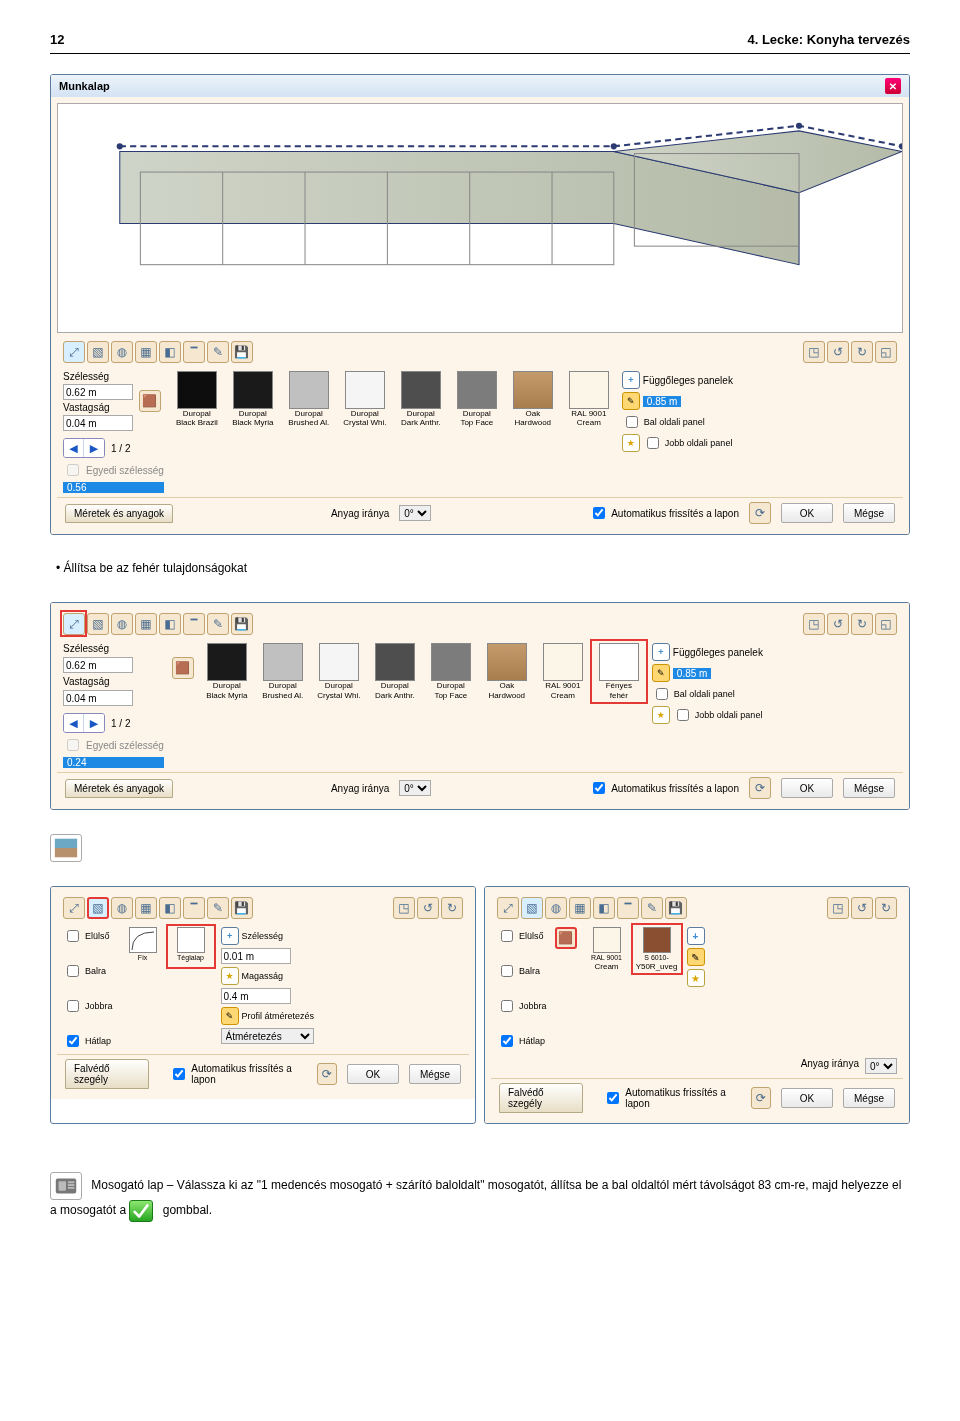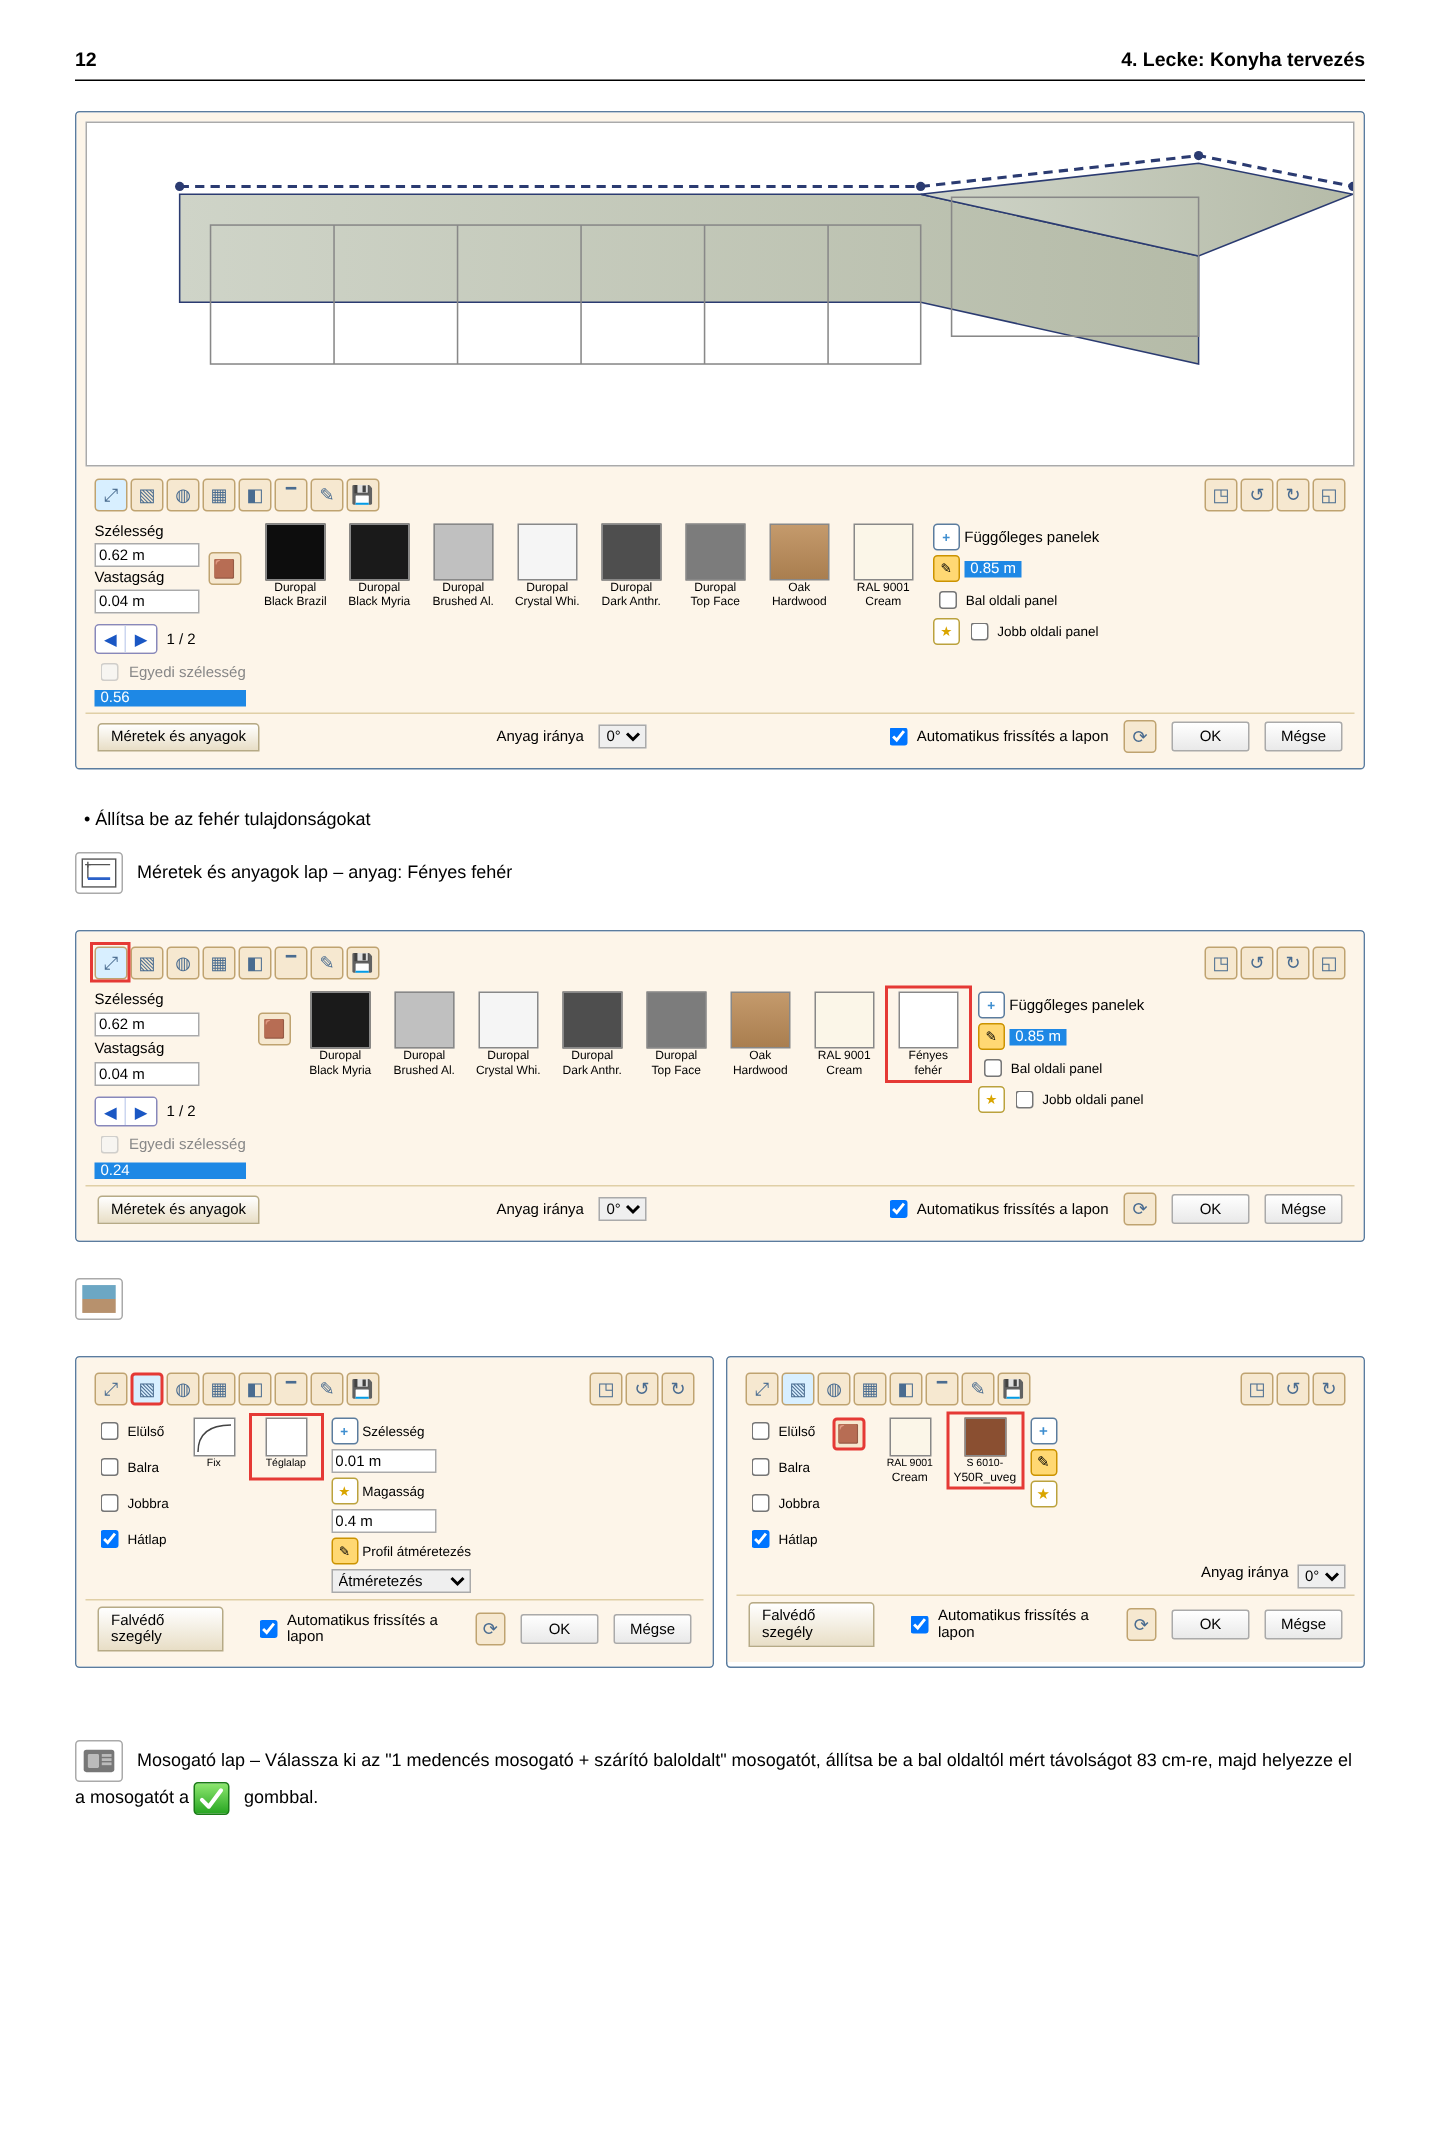--- a/index.html
+++ b/index.html
@@ -53,21 +53,21 @@
   .inline-ico{display:inline-block;width:32px;height:28px;border:1px solid #aaa;border-radius:3px;background:#fff;vertical-align:middle;margin-right:6px;position:relative}
   .inline-ico svg{width:100%;height:100%}
   .body-text{font-size:12px;line-height:1.6}
 
   
   .panel2{font-size:10px}
 
   
   .pair{display:flex;gap:8px}
   .pair .win{flex:1}
-  .chk-col{display:flex;flex-direction:column;gap:6px;font-size:9px}
+  .chk-col{display:flex;flex-direction:column;gap:17px;font-size:9px}
   .chk-col label{display:flex;align-items:center;gap:3px}
   .mid-col{display:flex;flex-direction:column;gap:3px;font-size:9px}
 
   .panel-tab{background:linear-gradient(#fff,#e8dec6);border:1px solid #b6aa86;border-radius:3px 3px 0 0;padding:3px 8px;font-size:10px;display:inline-block}
 
   .footer-note{font-weight:bold;font-size:13px;margin-top:50px}
 
   .arrow-pair{display:flex;gap:0;border:1px solid #88b;border-radius:3px;overflow:hidden}
   .arrow-pair span{width:20px;height:18px;display:flex;align-items:center;justify-content:center;background:#fff;font-size:11px;color:#1a57c4}
   .arrow-pair span:first-child{border-right:1px solid #ccd6f0}
@@ -79,20 +79,24 @@
 
 <div class="page">
 
   <div class="hdr">
     <span>12</span>
     <span>4. Lecke: Konyha tervezés</span>
   </div>
   <div class="hdr-line"></div>
 
   <div class="win">
+    <div class="win-title">
+      <span>Munkalap</span>
+      <span class="win-close">✕</span>
+    </div>
     <div class="panel">
       <div class="view3d">
         <svg viewBox="0 0 820 230">
           <defs>
             <linearGradient id="wt">
                 <stop offset="0" stop-color="#cfd4c8"></stop>
                 <stop offset="1" stop-color="#b5bba8"></stop>
               </linearGradient>
           </defs>
           <polygon points="60,50 540,50 720,90 720,160 540,120 60,120" fill="url(#wt)" stroke="#2b3b71" stroke-width="1"></polygon>
@@ -235,31 +239,20 @@
           </label>
         <div class="t-icon">⟳</div>
         <div class="btn">OK</div>
         <div class="btn">Mégse</div>
       </div>
     </div>
   </div>
 
   <div class="section">
     <p class="bullet body-text">Állítsa be az fehér tulajdonságokat</p>
-    <p class="body-text">
-      <span class="inline-ico">
-        <svg viewBox="0 0 32 28">
-            <rect x="4" y="4" width="24" height="20" fill="none" stroke="#555"></rect>
-            <path d="M8 18 L8 8 L24 8" stroke="#555" fill="none"></path>
-            <path d="M8 18 L24 18" stroke="#2a60c8" stroke-width="2"></path>
-            <path d="M6 8 L10 8 M8 6 L8 10" stroke="#555"></path>
-          </svg>
-      </span>
-      <span>Méretek és anyagok lap – anyag: Fényes fehér</span>
-    </p>
   </div>
 
   <div class="win panel2" style="position:relative">
     <div class="panel">
       <div class="toolbar" style="justify-content:space-between">
         <div class="icon-row" style="position:relative">
           <div class="red-rect" style="top:-3px;left:-3px;width:27px;height:27px"></div>
           <div class="t-icon sel">⤢</div>
           <div class="t-icon">▧</div>
           <div class="t-icon">◍</div>

